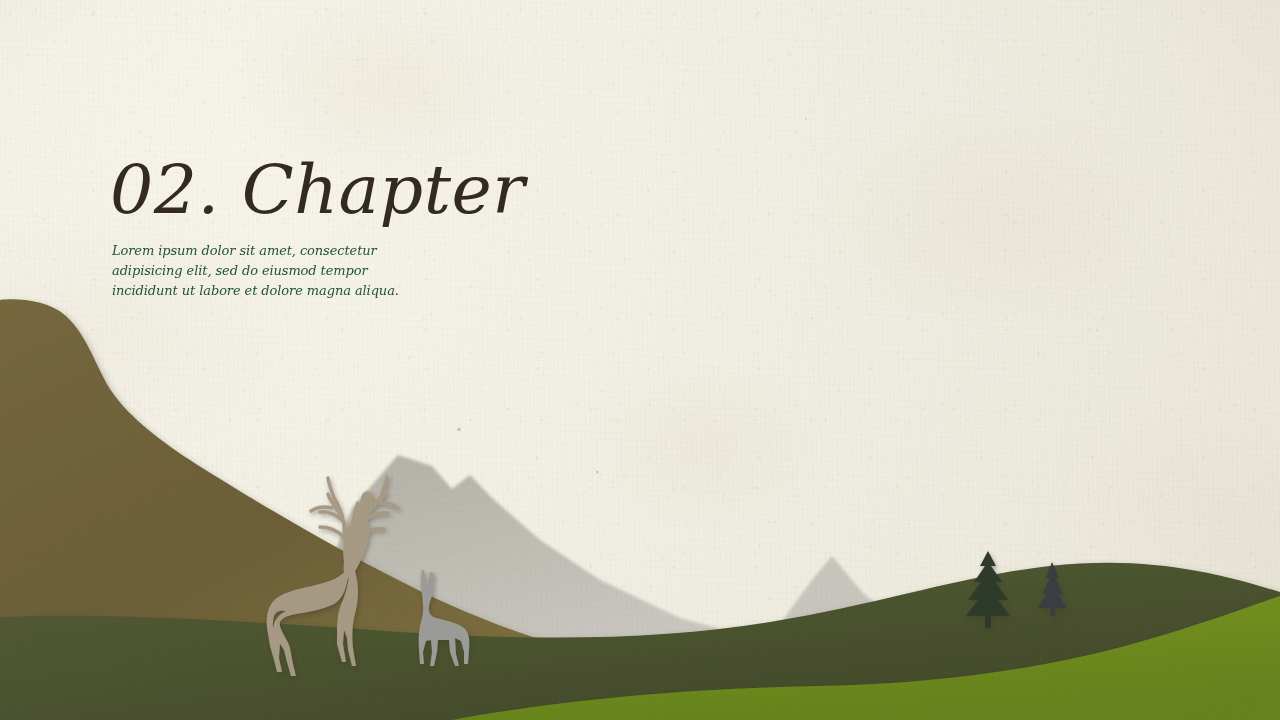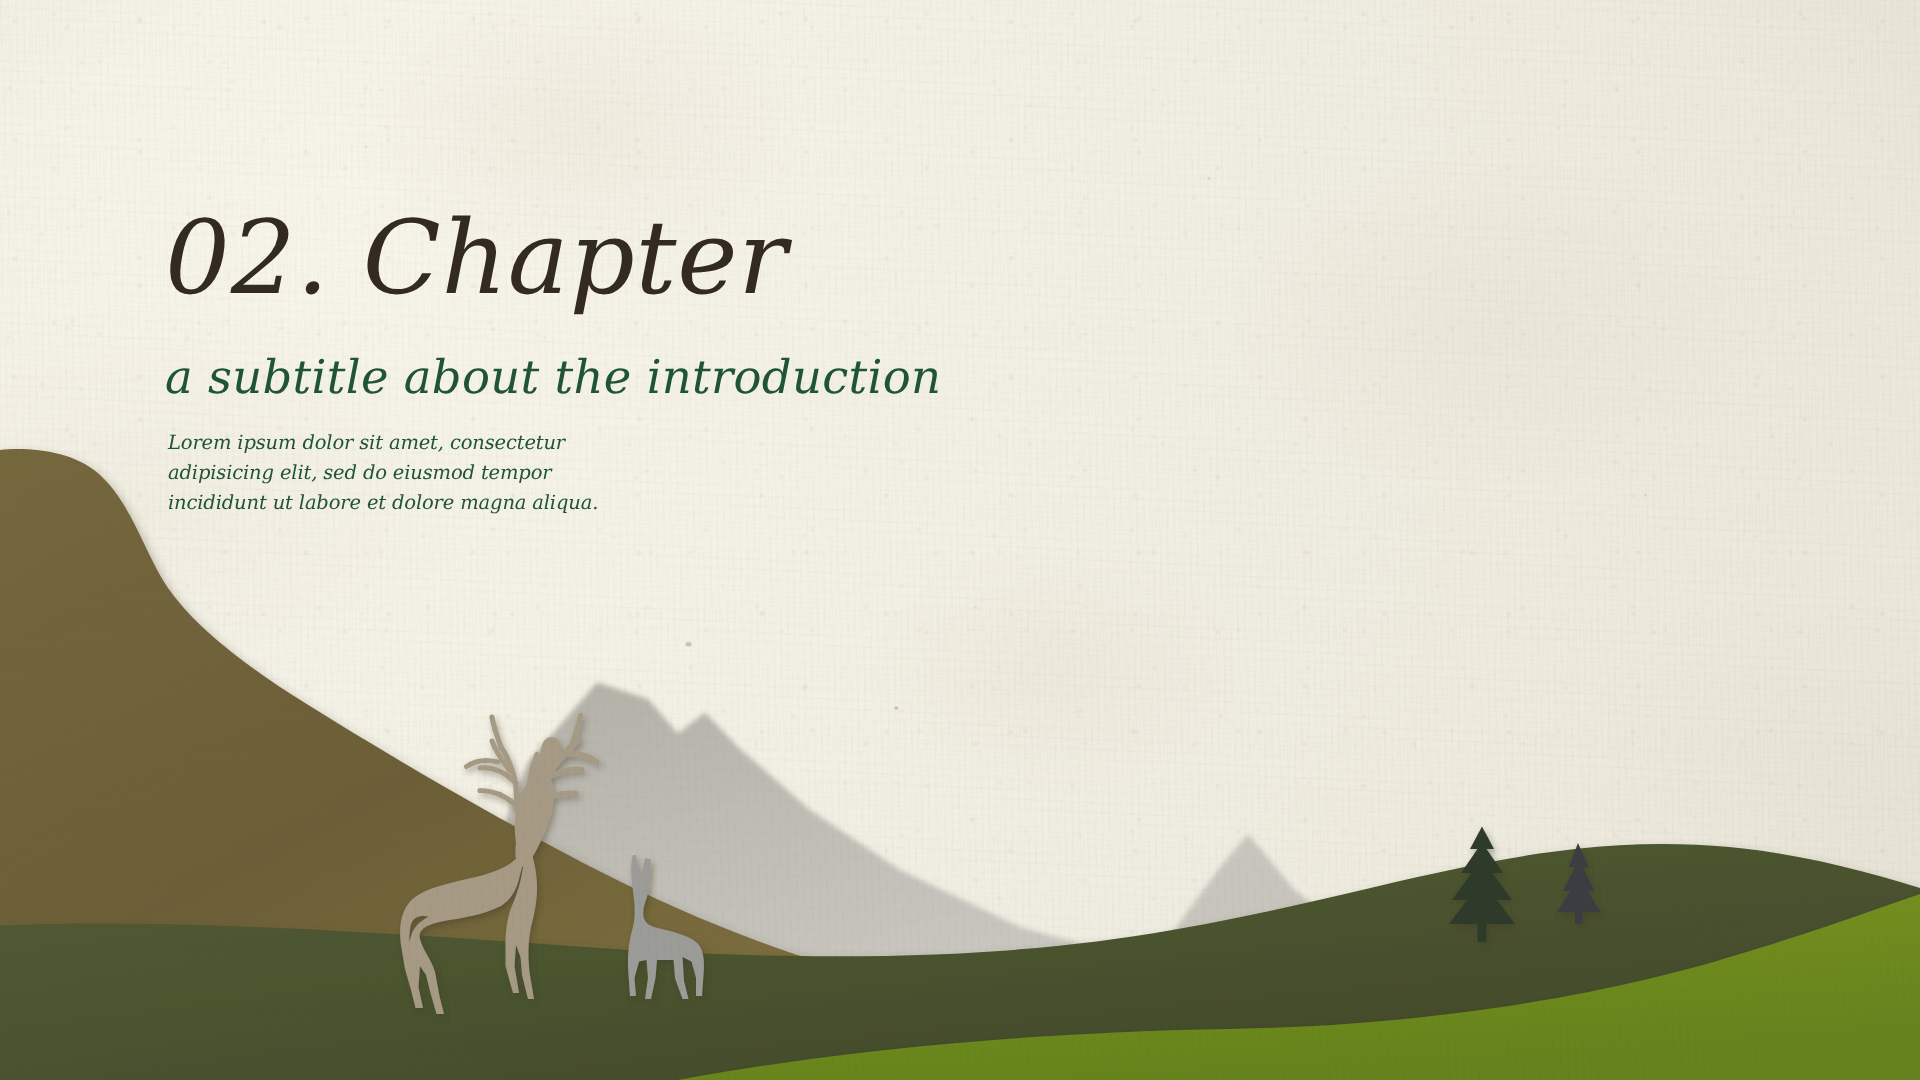--- a/index.html
+++ b/index.html
@@ -72,21 +72,21 @@
   .layer-tex{
     position:absolute; inset:0; pointer-events:none;
     opacity:.22; mix-blend-mode:multiply;
     background-image:
       repeating-linear-gradient(88deg, rgba(60,50,30,.06) 0 1px, transparent 1px 5px),
       repeating-linear-gradient(2deg,  rgba(60,50,30,.05) 0 1px, transparent 1px 7px);
   }
 
   
   #textblock{
-    position:absolute; left:110px; top:138px; width:760px;
+    position:absolute; left:110px; top:155px; width:760px;
   }
   #chapter-title{
     font-family:"DejaVu Serif","Liberation Serif",serif;
     font-style:italic;
     font-size:68px;
     line-height:1.02;
     letter-spacing:.5px;
     color:#332b21;
     text-shadow:0 1px 0 rgba(255,253,246,.45);
   }
@@ -300,19 +300,18 @@
                  C 362 527, 357 526, 356 518 Z" fill="#a69a85"></path>
       </g>
     </svg>
     <div class="layer-tex"></div>
   </div>
 
   <div class="paper-vignette"></div>
 
   <div id="textblock">
     <div id="chapter-title">02. Chapter</div>
-    <div id="chapter-subtitle">a subtitle about the introduction</div>
     <div id="chapter-body">Lorem ipsum dolor sit amet, consectetur
 adipisicing elit, sed do eiusmod tempor
 incididunt ut labore et dolore magna aliqua.</div>
   </div>
 
 </div>
 
 </body></html>

